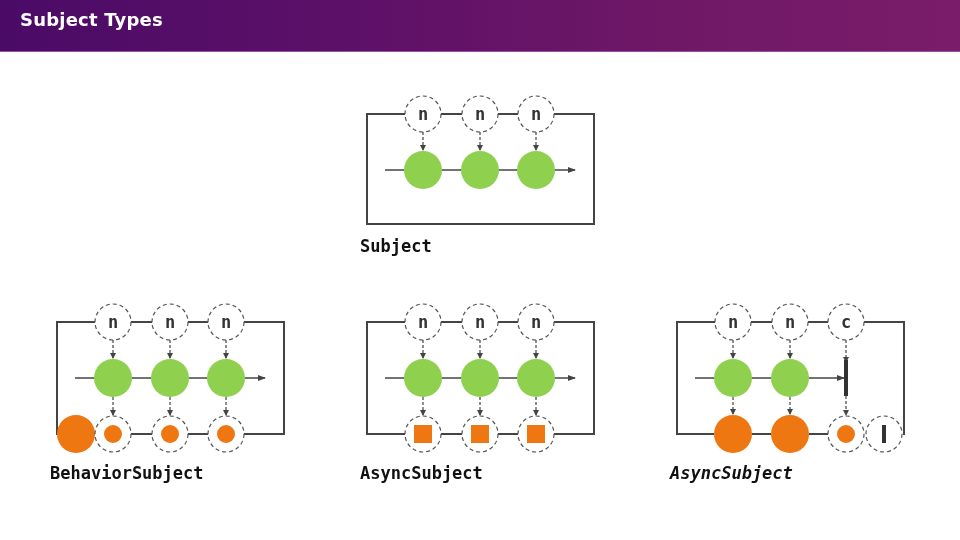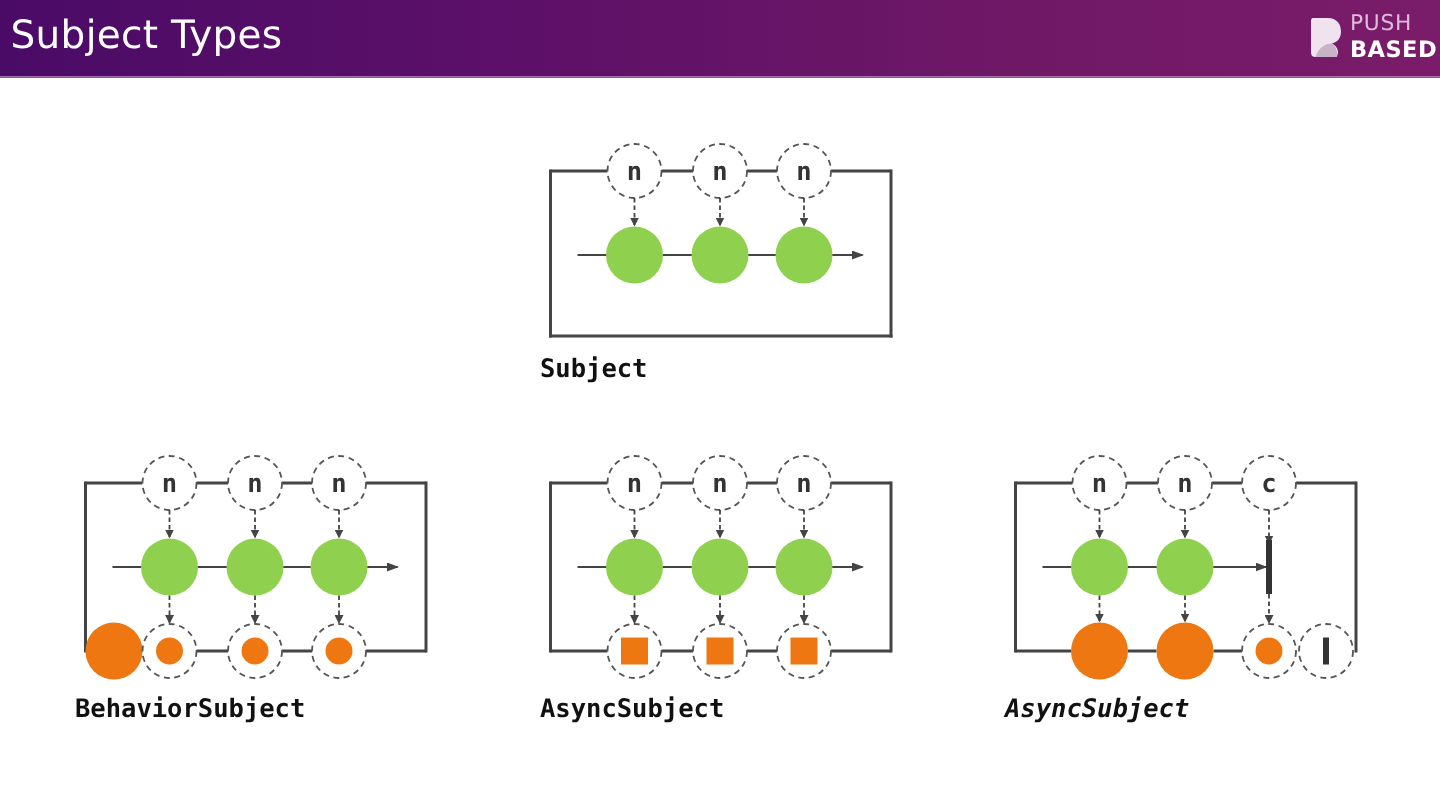--- a/index.html
+++ b/index.html
@@ -1,40 +1,32 @@
 <!DOCTYPE html>
 <html><head>
 <meta charset="utf-8">
 <style>
   html, body { margin:0; padding:0; }
   body { width:960px; height:540px; position:relative; overflow:hidden; background:#ffffff; font-family:"DejaVu Sans", sans-serif; }
   .header { position:absolute; left:0; top:0; width:960px; height:51px;
     background: linear-gradient(90deg, #4a0b66 0%, #5c1068 35%, #6f1866 70%, #7a1c6a 100%);
     border-bottom:1px solid #9a4fa6; }
-  .title { position:absolute; left:7px; top:9px; color:#ffffff; font-family:"DejaVu Sans", sans-serif; font-size:26px; font-weight:400; letter-spacing:0.2px; }
+  .title { position:absolute; left:20px; top:9px; color:#ffffff; font-family:"DejaVu Sans", sans-serif; font-size:18px; font-weight:700; letter-spacing:0.2px; }
   .logo { position:absolute; left:873px; top:9px; width:86px; height:34px; }
   .logo-mark { position:absolute; left:0; top:1px; width:22px; height:30px; }
   .logo-push { position:absolute; left:27px; top:-1px; color:#e2b8de; font-family:"DejaVu Sans", sans-serif; font-size:14.5px; font-weight:400; letter-spacing:0.5px; }
   .logo-based { position:absolute; left:27px; top:15px; color:#ffffff; font-family:"DejaVu Sans", sans-serif; font-size:15px; font-weight:700; letter-spacing:0.3px; }
   svg.diagram { position:absolute; left:0; top:0; }
   .label { position:absolute; font-family:"DejaVu Sans Mono", monospace; font-weight:700; font-size:17px; color:#111; width:240px; }
 </style>
 </head>
 <body>
 
 <div class="header">
   <div class="title">Subject Types</div>
-  <div class="logo">
-    <svg class="logo-mark" viewBox="0 0 22 30">
-      <path d="M2 2 H12 C19 2 21 7 21 11 C21 15 19 18 15 19 C19 21 20 25 18 28 H4 C2 28 1 27 1 25 V3 Z" fill="#f1e2ef"></path>
-      <path d="M4 28 C6 22 10 19 15 19 C18 21 19 25 18 28 Z" fill="#c9b3c6"></path>
-    </svg>
-    <span class="logo-push">PUSH</span>
-    <span class="logo-based">BASED</span>
-  </div>
 </div>
 
 <svg class="diagram" id="diagram-svg" width="960" height="540">
   <defs>
     <marker id="arrowhead" markerWidth="8" markerHeight="6" refX="7" refY="3" orient="auto" markerUnits="userSpaceOnUse">
       <path d="M0,0 L8,3 L0,6 Z" fill="#444"></path>
     </marker>
     <marker id="arrowhead-small" markerWidth="6" markerHeight="6" refX="5" refY="3" orient="auto" markerUnits="userSpaceOnUse">
       <path d="M0,0 L6,3 L0,6 Z" fill="#444"></path>
     </marker>

